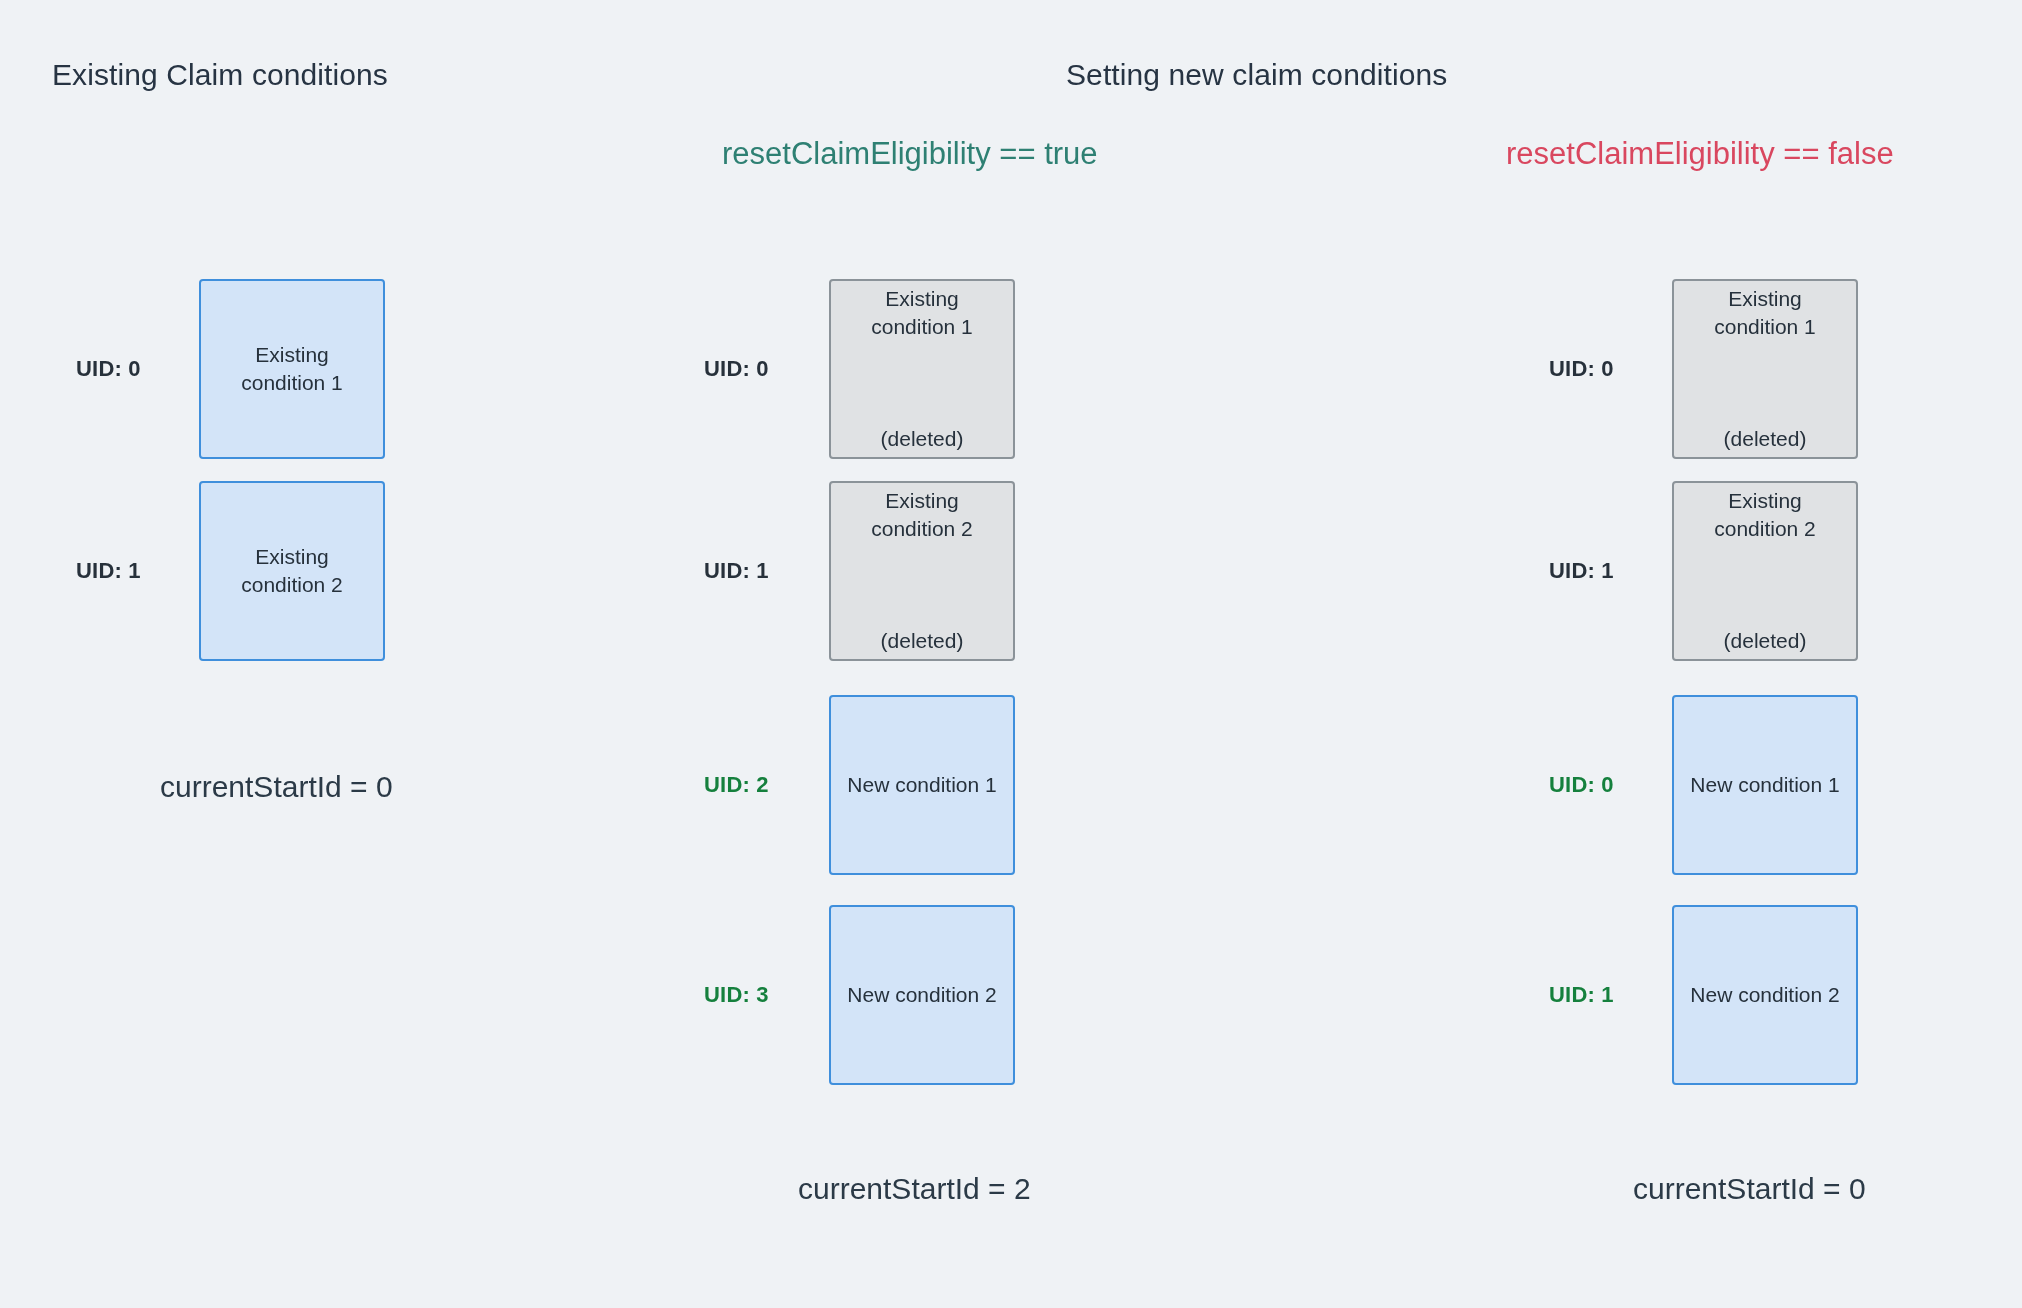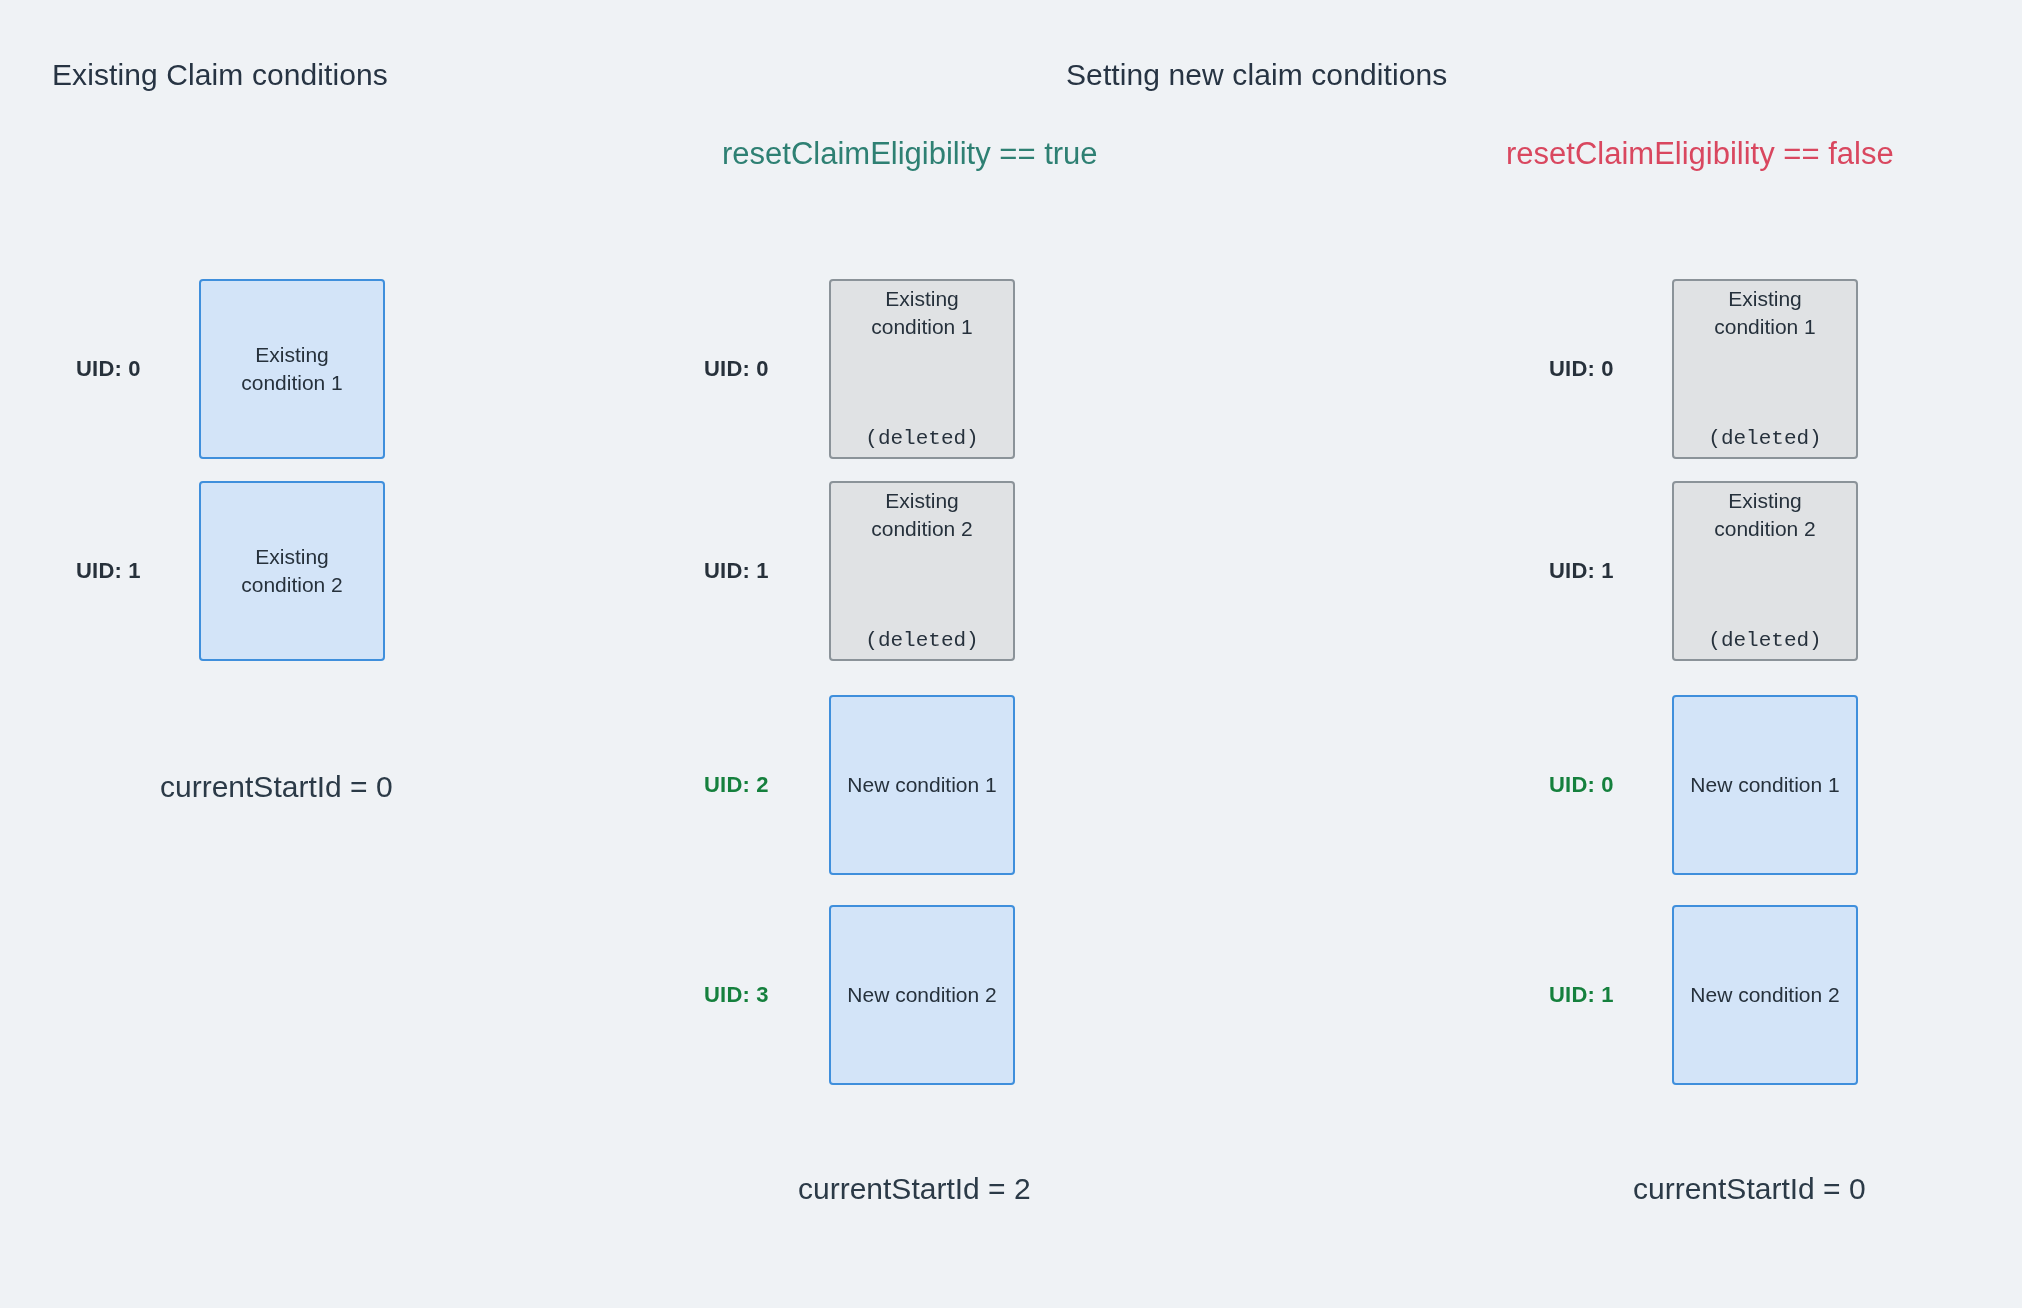--- a/index.html
+++ b/index.html
@@ -92,21 +92,20 @@
     border: 2px solid #3f8fdc;
   }
   .box-gray {
     background: #e0e2e4;
     border: 2px solid #8b9399;
   }
   .cond-box .box-title { display: block; }
   .cond-box .box-note {
     display: block;
     margin-top: 56px;
-    font-family: Liberation Mono, monospace;
   }
 
   
   .start-id {
     position: absolute;
     font-size: 30px;
     color: #2b3a47;
     white-space: nowrap;
   }
   #startid-existing { left: 160px;  top: 770px; }

